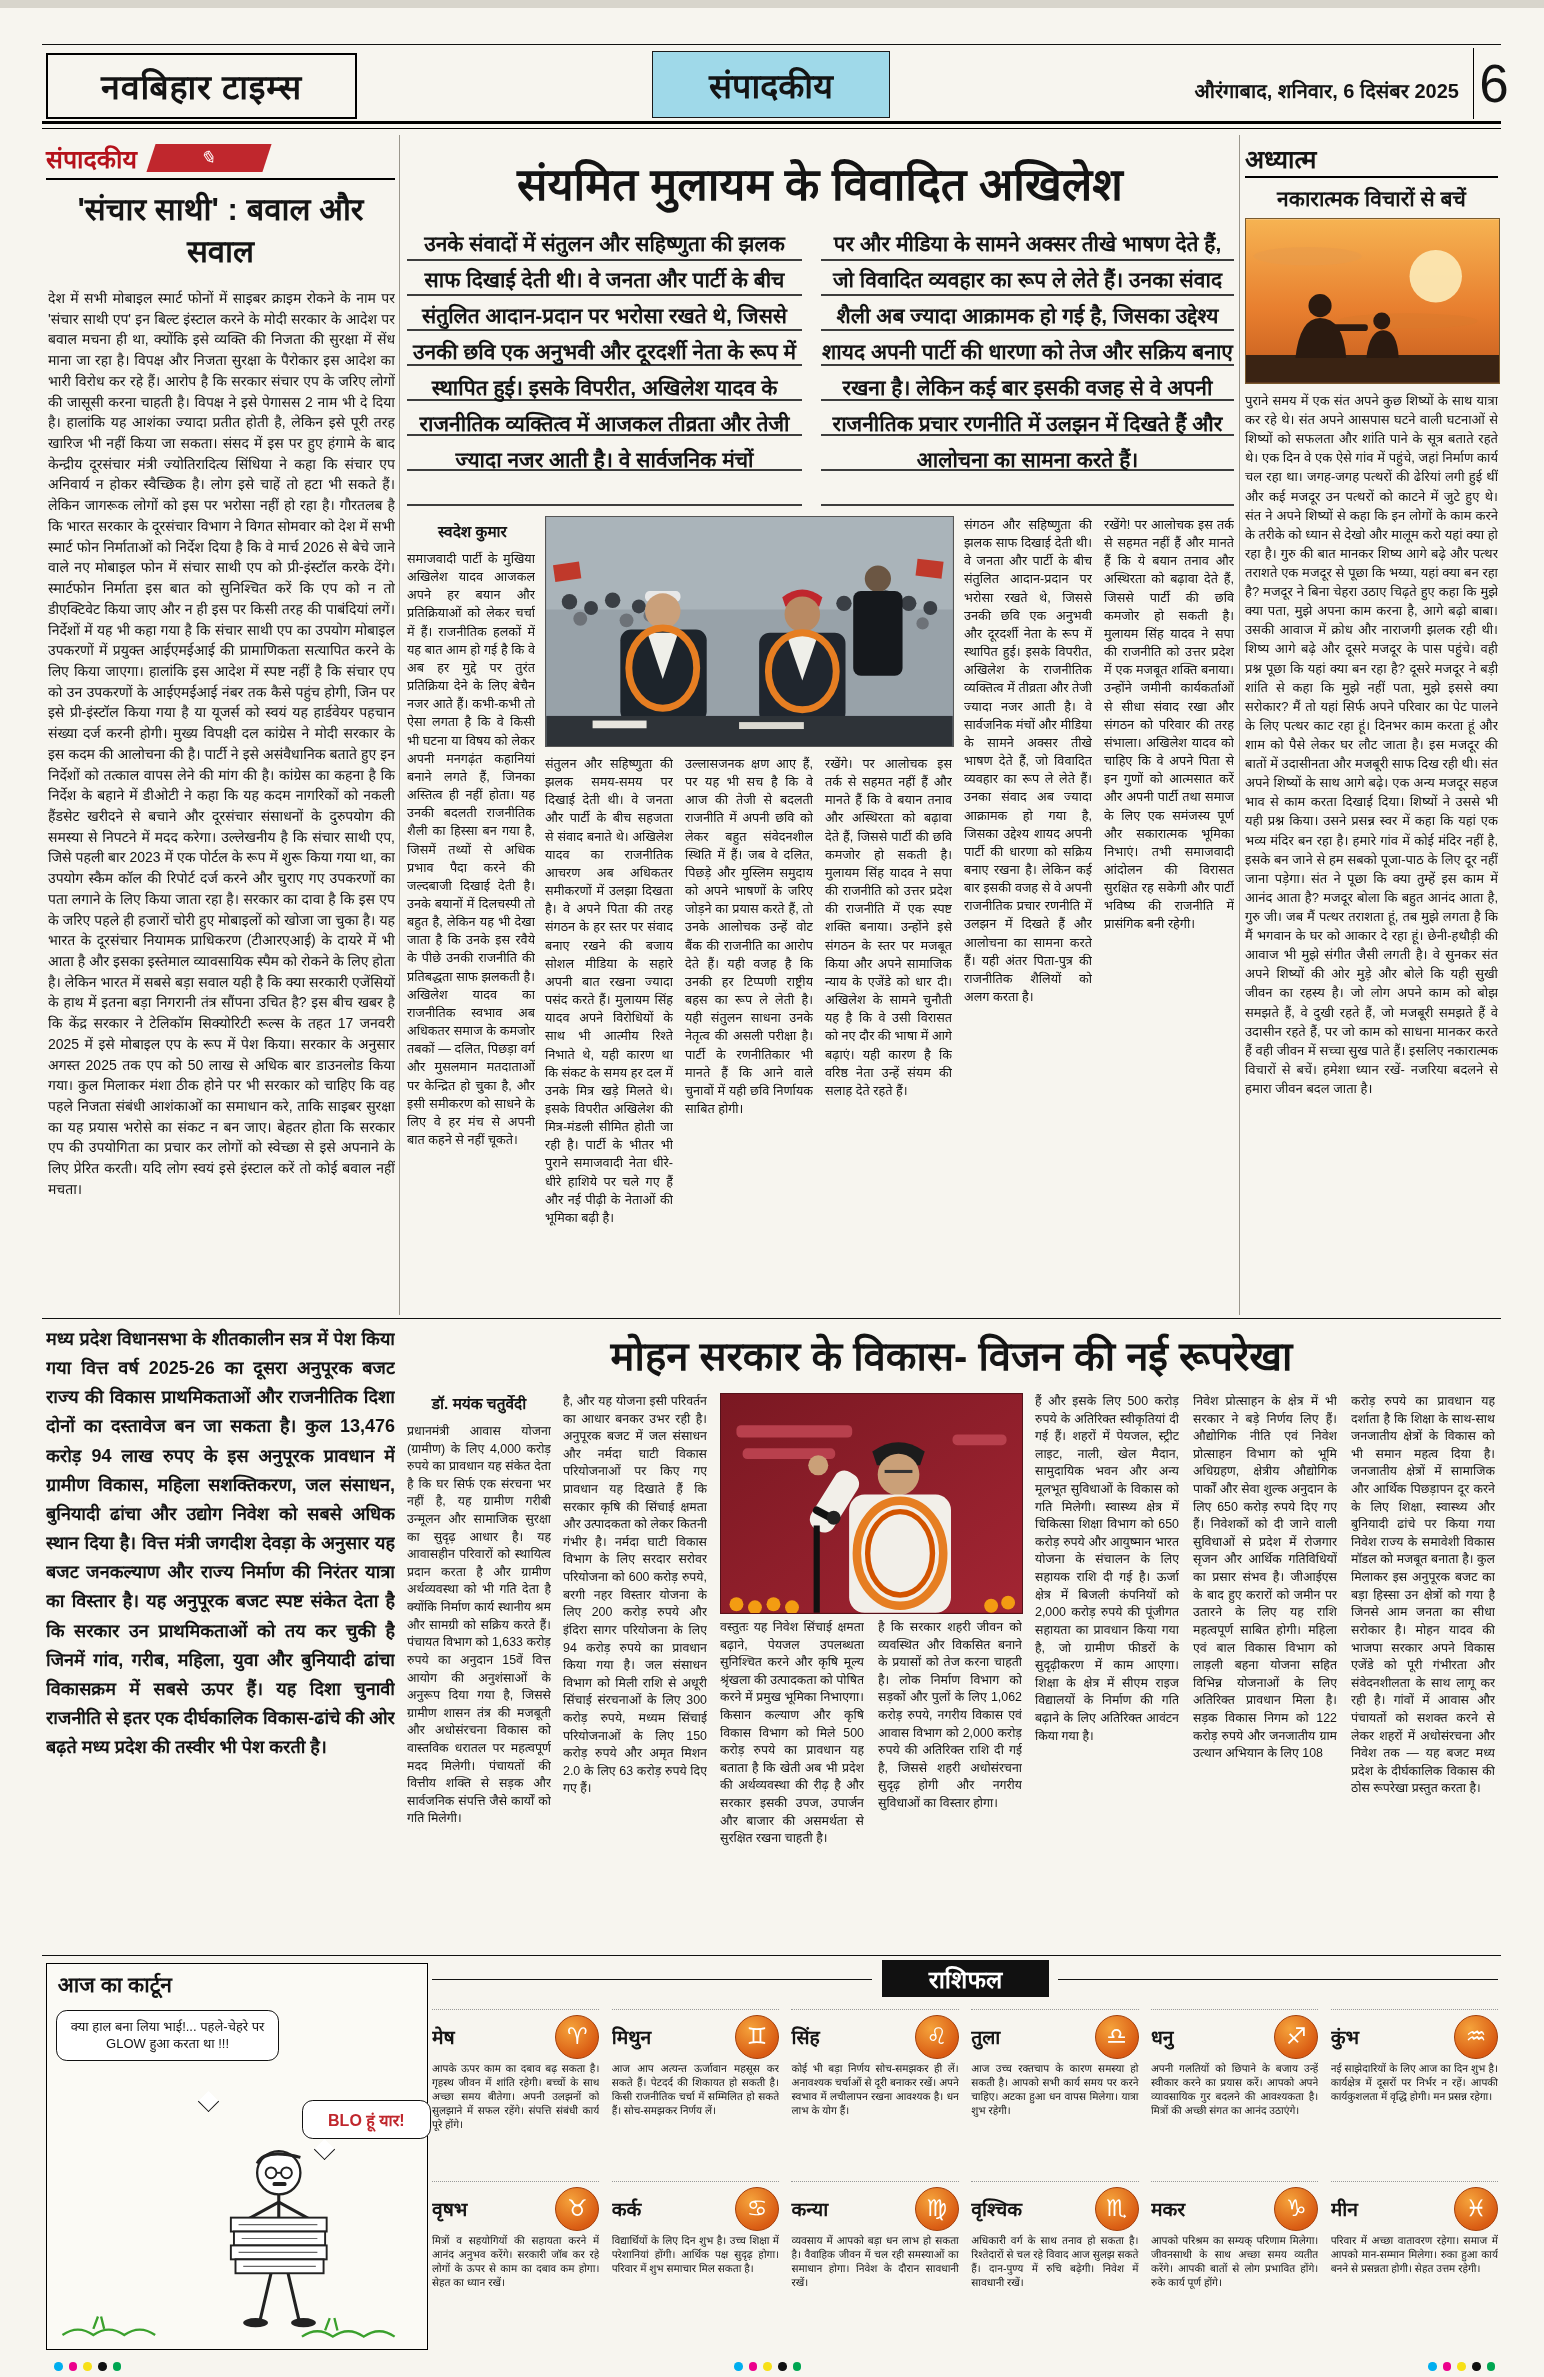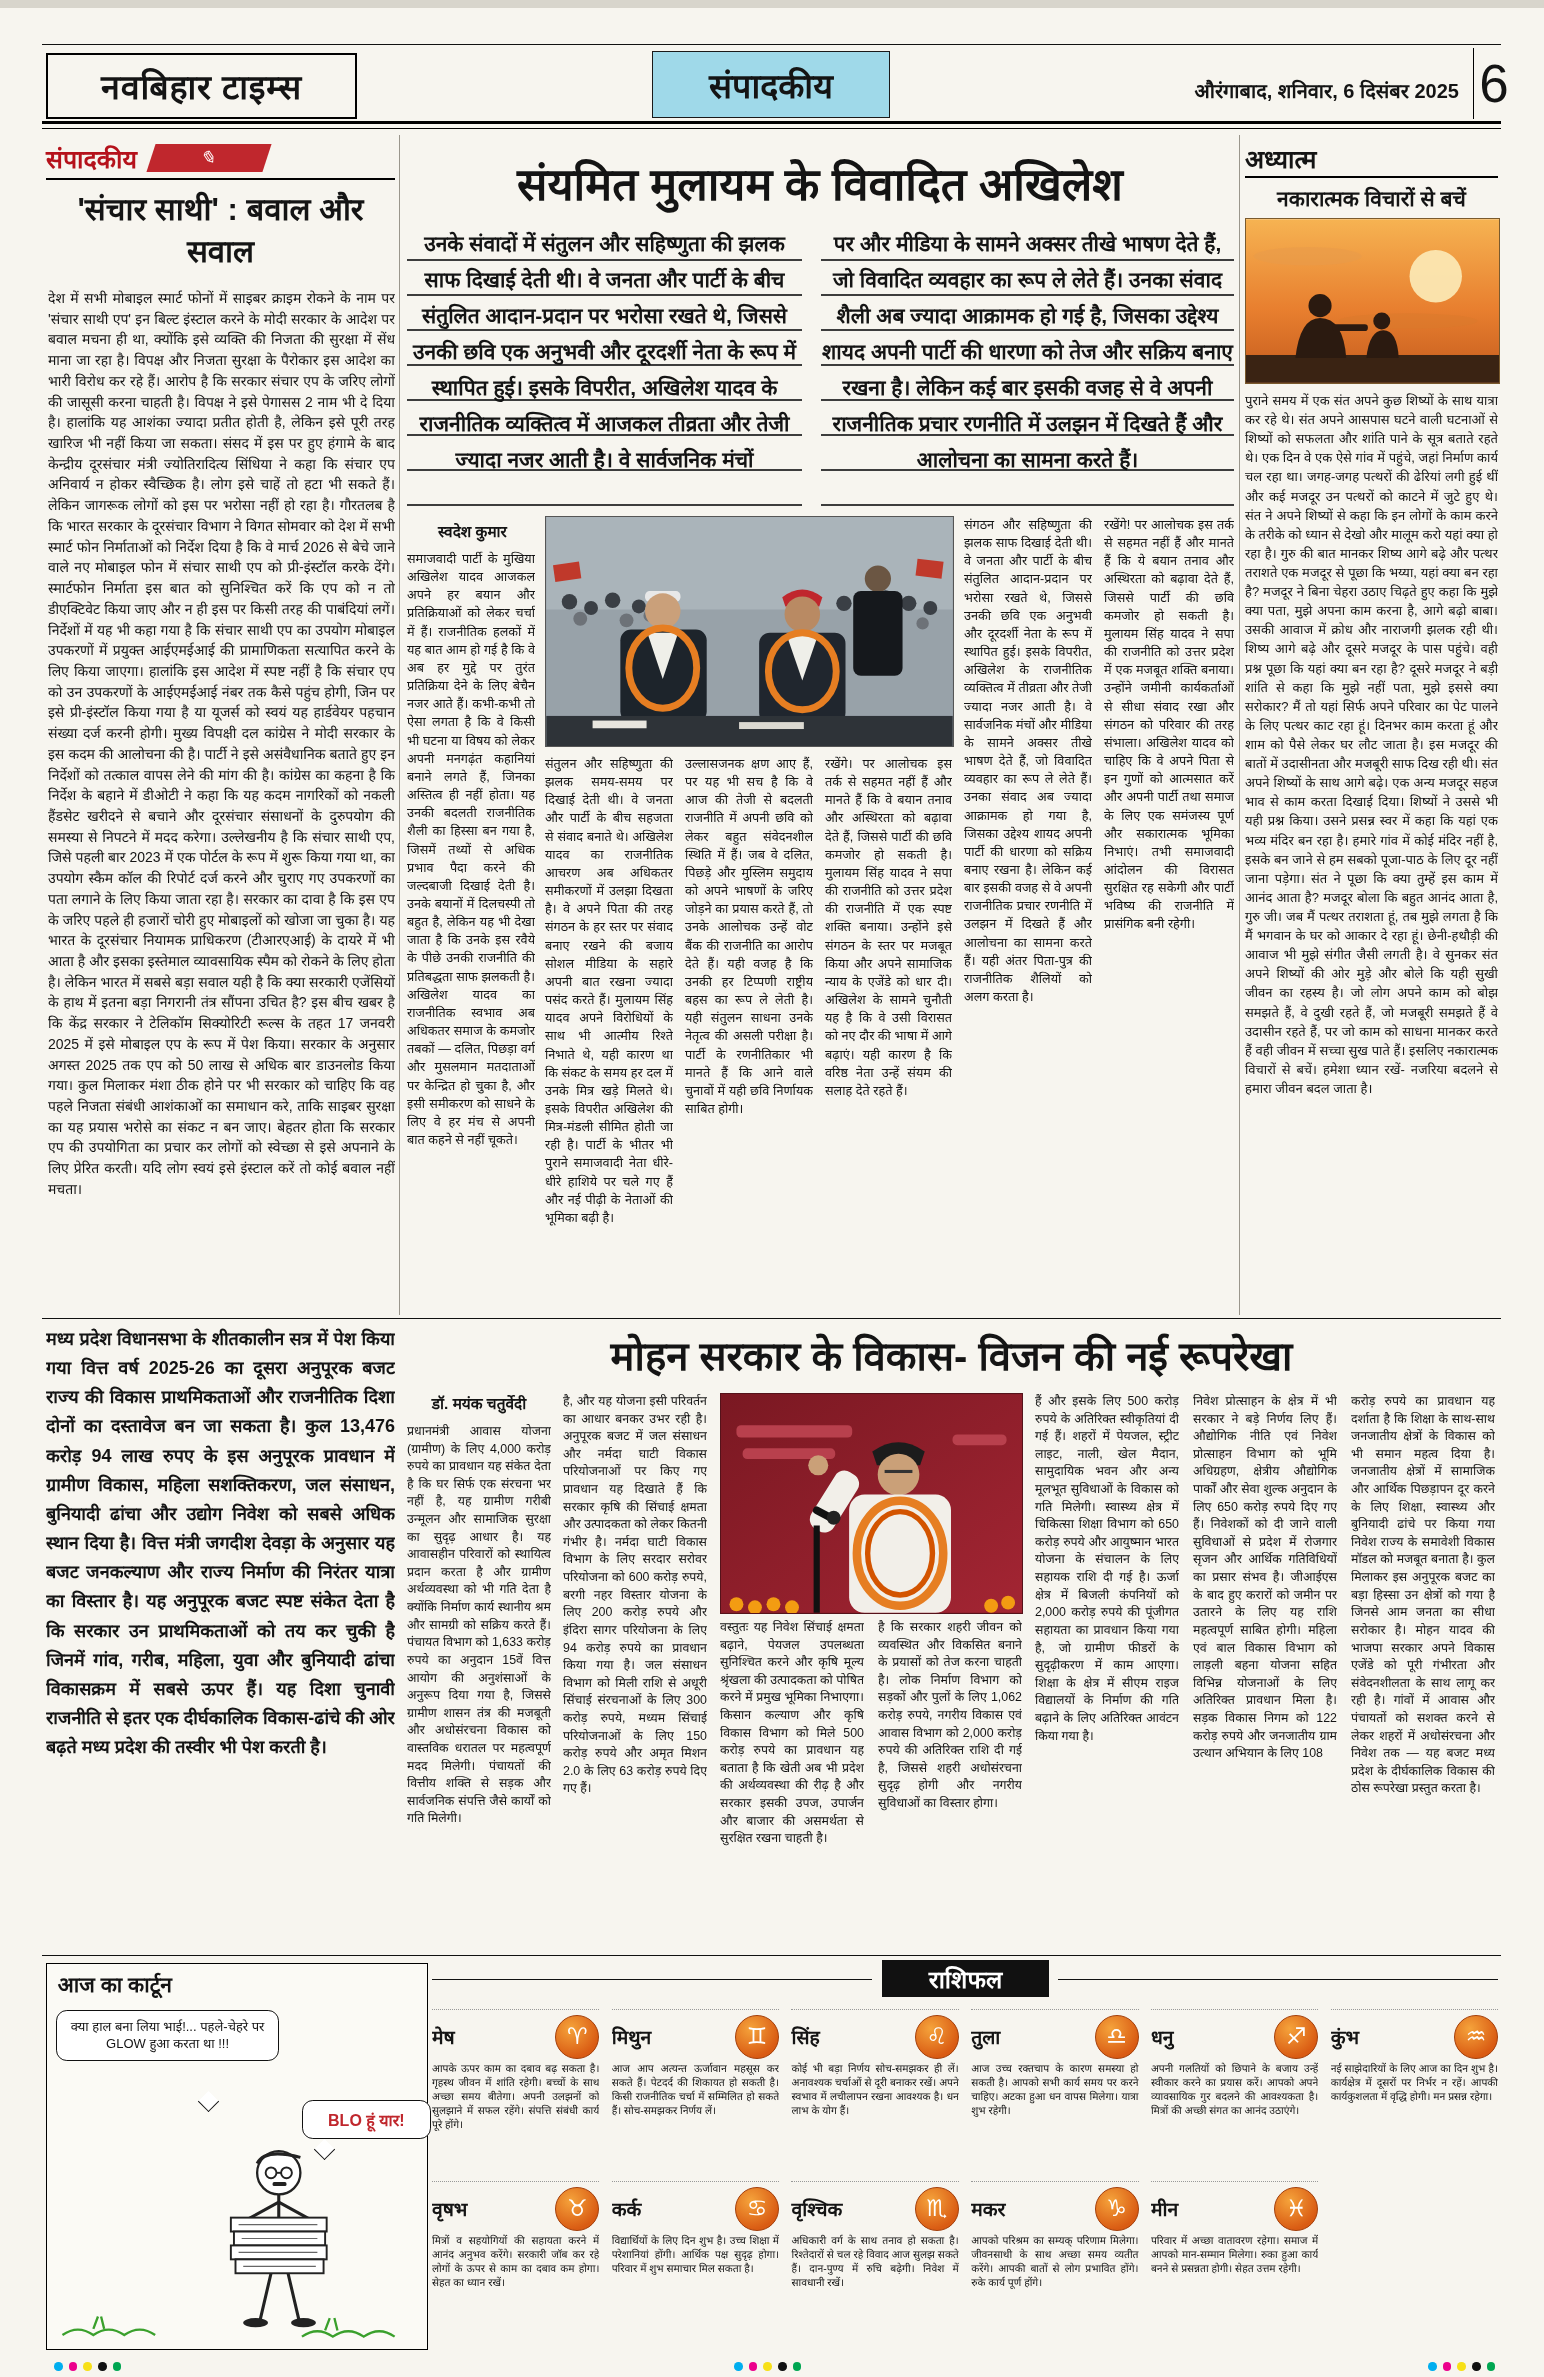--- a/index.html
+++ b/index.html
@@ -381,20 +381,27 @@
     </div>
     <div class="zcell">
       <div class="zhead">
           <span class="zname">कर्क</span>
       <span class="zicon">♋</span>
         </div>
       <div class="ztext">विद्यार्थियों के लिए दिन शुभ है। उच्च शिक्षा में परेशानियां होंगी। आर्थिक पक्ष सुदृढ़ होगा। परिवार में शुभ समाचार मिल सकता है।</div>
     </div>
     <div class="zcell">
       <div class="zhead">
+          <span class="zname">कन्या</span>
+      <span class="zicon">♍</span>
+        </div>
+      <div class="ztext">व्यवसाय में आपको बड़ा धन लाभ हो सकता है। वैवाहिक जीवन में चल रही समस्याओं का समाधान होगा। निवेश के दौरान सावधानी रखें।</div>
+    </div>
+    <div class="zcell">
+      <div class="zhead">
           <span class="zname">वृश्चिक</span>
       <span class="zicon">♏</span>
         </div>
       <div class="ztext">अधिकारी वर्ग के साथ तनाव हो सकता है। रिश्तेदारों से चल रहे विवाद आज सुलझ सकते हैं। दान-पुण्य में रुचि बढ़ेगी। निवेश में सावधानी रखें।</div>
     </div>
     <div class="zcell">
       <div class="zhead">
           <span class="zname">मकर</span>
       <span class="zicon">♑</span>
         </div>

